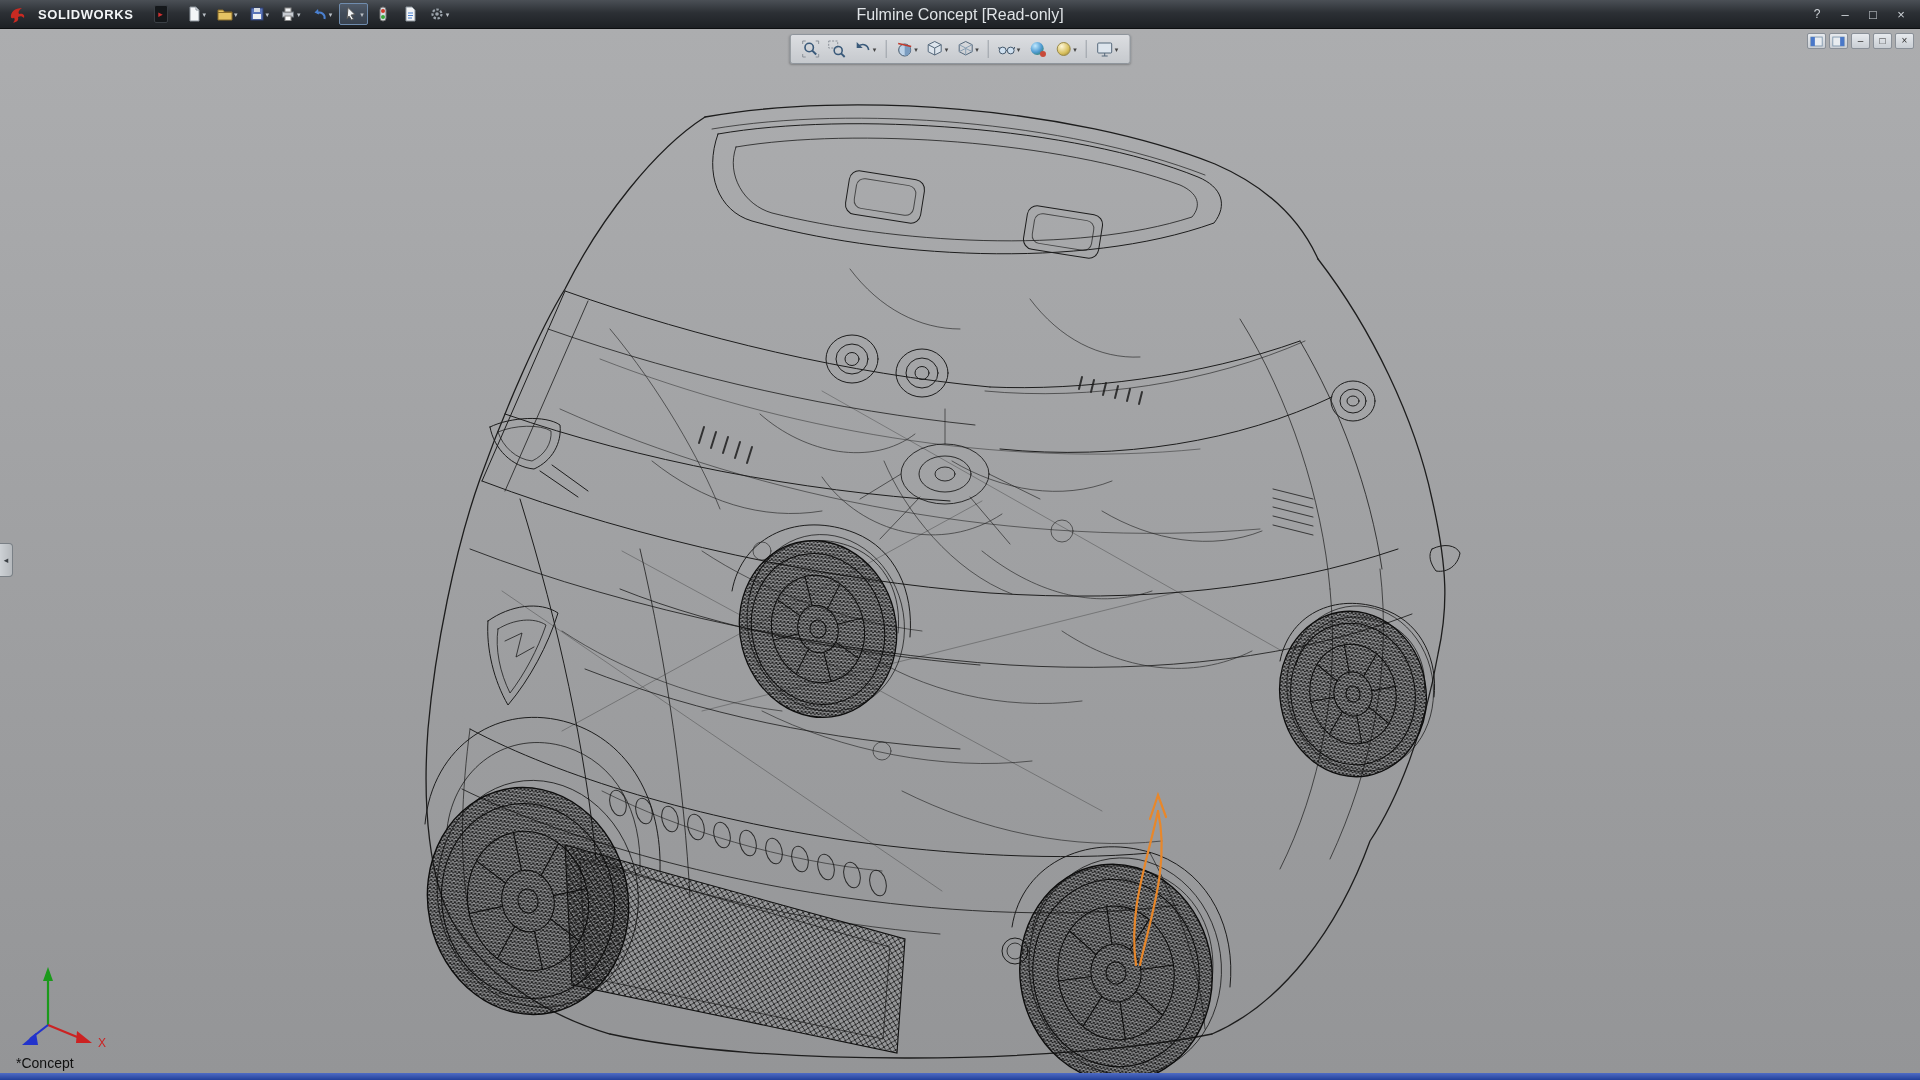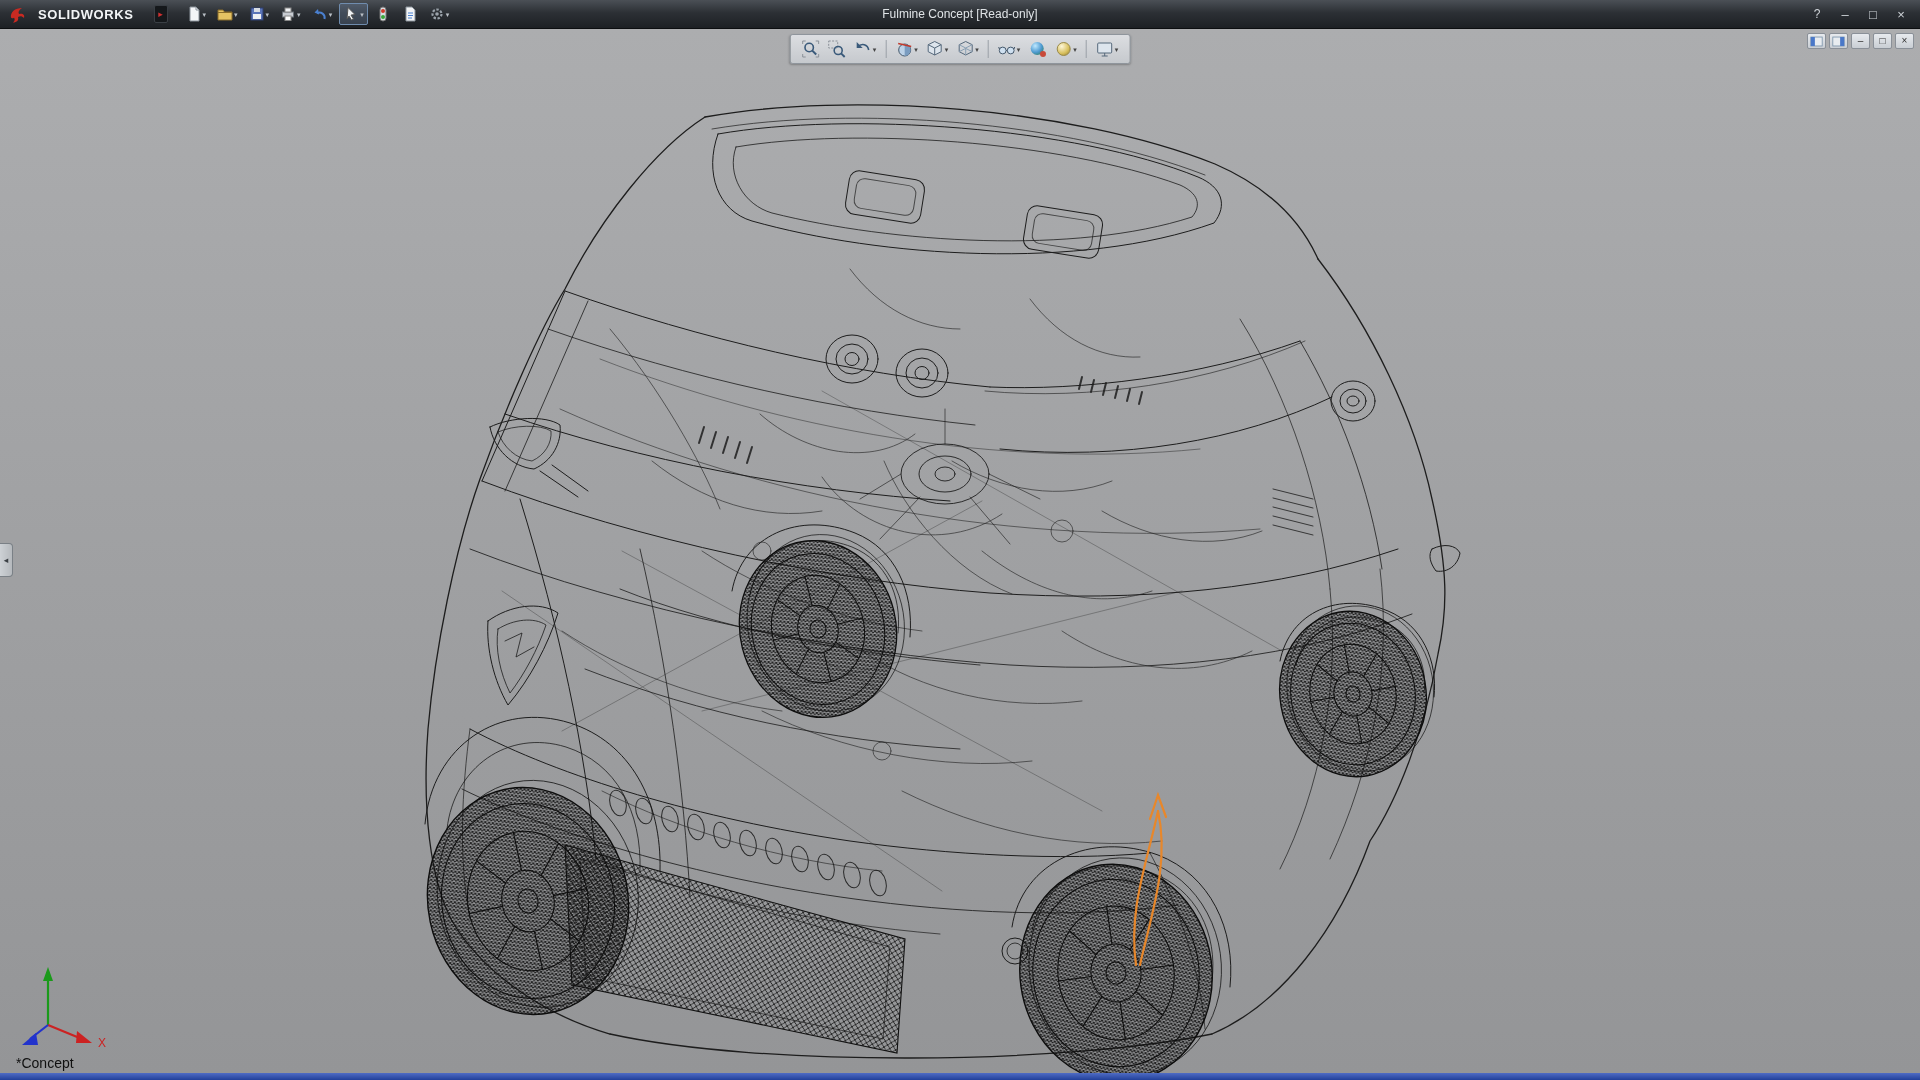--- a/index.html
+++ b/index.html
@@ -14,21 +14,21 @@
   .brand{display:flex;align-items:center;gap:12px;padding:0 20px 0 8px;}
   .brand-text{font-weight:bold;font-size:13px;letter-spacing:.6px;color:#f2f4f6}
   .brand-expand{width:14px;height:18px;background:#15181b;border:1px solid #3a3f45;
     color:#d03030;font-size:9px;line-height:1;cursor:pointer;margin-right:14px;border-radius:2px}
   .tb-icons{display:flex;align-items:center;gap:3px}
   .tb-btn{display:flex;align-items:center;gap:1px;padding:2px 3px;border:1px solid transparent;
     border-radius:2px;background:transparent;cursor:pointer}
   .tb-btn.active{background:rgba(130,160,200,.25);border:1px solid #6f8cae}
   .tb-btn .dd{font-size:7px;color:#b9bfc6;line-height:1}
   .window-title{position:absolute;left:0;right:0;top:0;height:23px;line-height:29px;
-    text-align:center;font-size:12px;color:#dfe3e6;pointer-events:none}
+    text-align:center;font-size:16px;color:#dfe3e6;pointer-events:none}
   .win-controls{margin-left:auto;display:flex;align-items:center;gap:2px;padding-right:6px;z-index:2}
   .win-btn{width:26px;height:20px;background:transparent;border:none;color:#cfd4d9;
     font-size:13px;line-height:1;cursor:pointer}
   .win-btn.help{font-size:12px}
 
   
   .canvas{position:absolute;top:29px;left:0;width:1920px;height:1044px;z-index:1;
     background:linear-gradient(180deg,#acadaf 0%,#a2a3a5 40%,#949597 100%);overflow:hidden}
   .model-svg{position:absolute;top:0;left:0;width:1920px;height:1044px}
 

